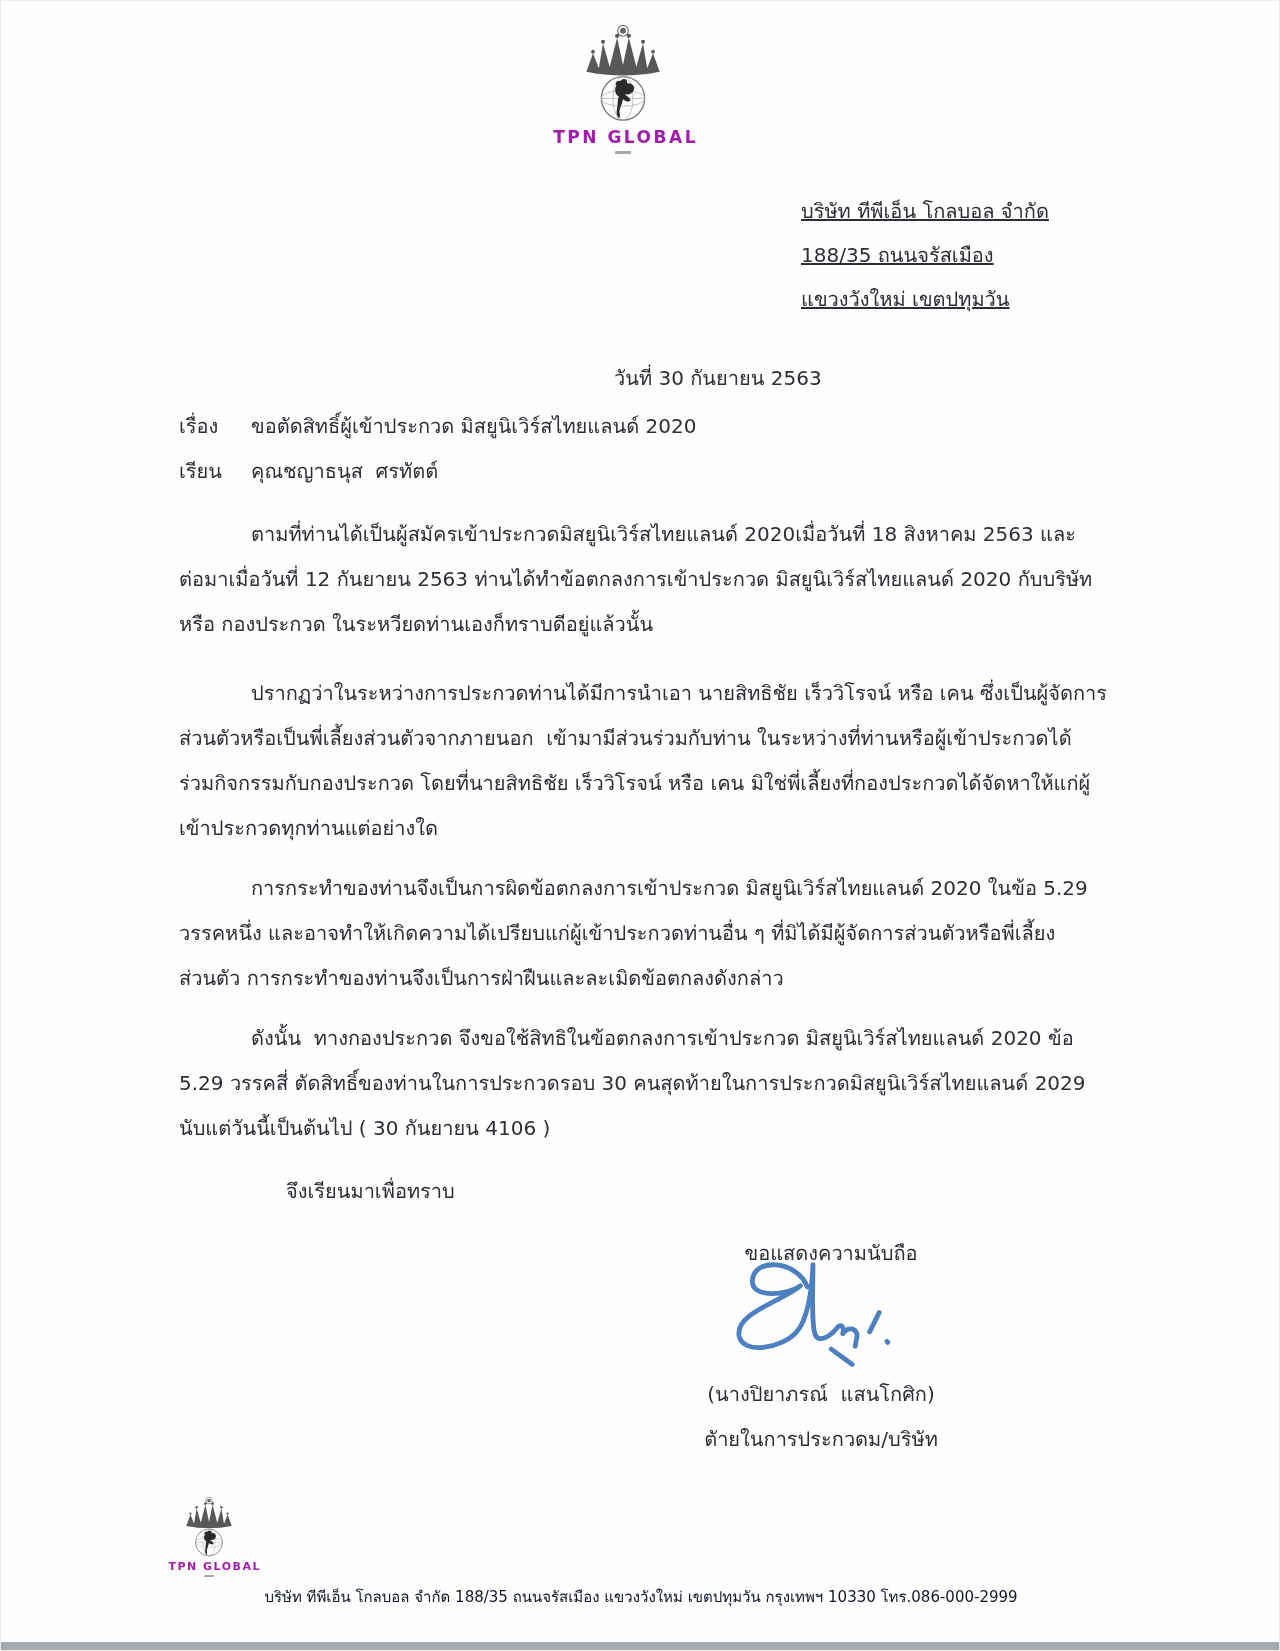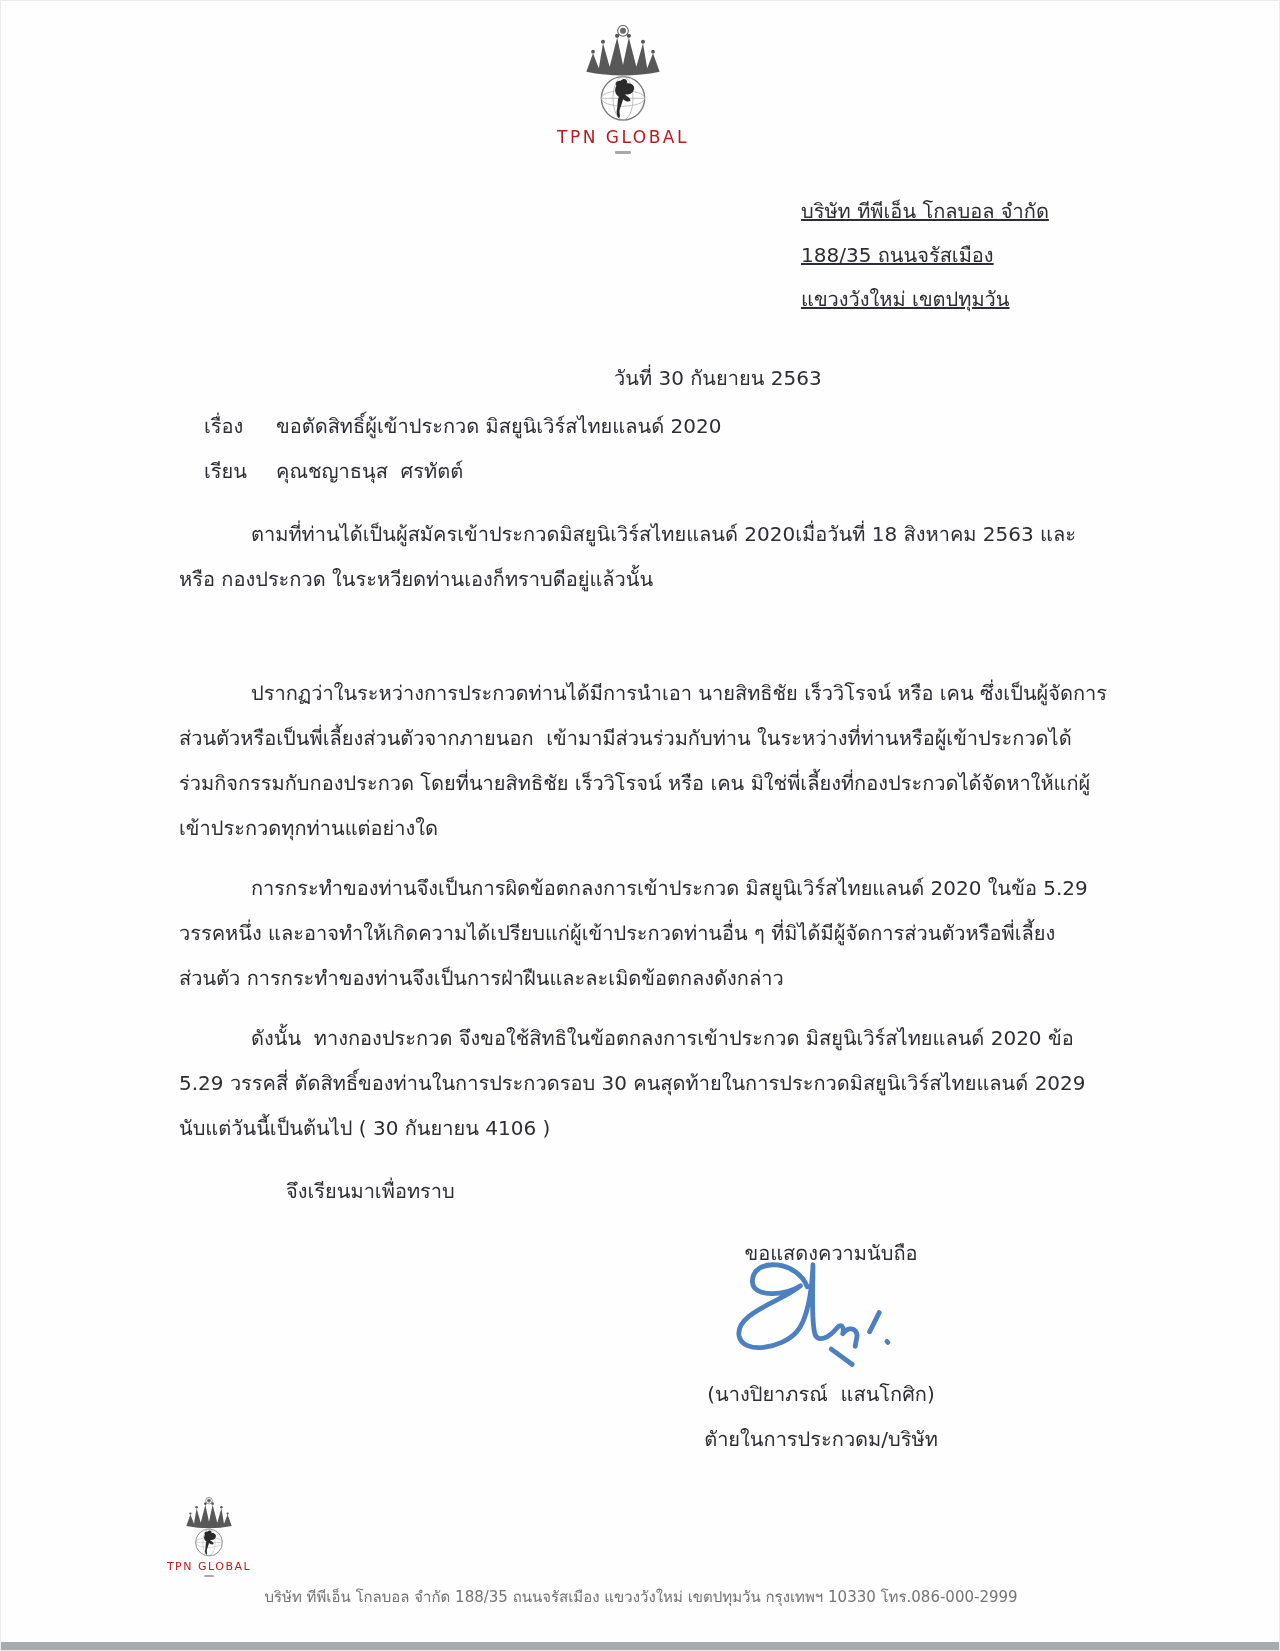--- a/index.html
+++ b/index.html
@@ -5,50 +5,50 @@
   html,body{margin:0;padding:0;background:#ffffff;}
   .screen{
     position:relative;width:1280px;height:1651px;background:#fefefe;
     font-family:"DejaVu Sans","Liberation Sans",sans-serif;
     color:#2d2d35;overflow:hidden;border:1px solid #ececec;box-sizing:border-box;
   }
   .doc{position:absolute;inset:0;filter:blur(0.3px);}
   
   .header-logo{position:absolute;top:24px;left:547px;width:150px;text-align:center;}
   .header-logo svg.logo-art{width:104px;height:100px;display:block;margin:0 auto;}
-  .logo-text{font-size:17px;font-weight:normal;letter-spacing:2.5px;color:#b91c1c;margin-top:2px;white-space:pre;}
+  .logo-text{font-size:17px;font-weight:bold;letter-spacing:2.5px;color:#a21caf;margin-top:2px;white-space:pre;text-align:right;}
   .logo-sub{width:16px;height:3px;background:#a8a8a8;margin:4px auto 0;border-radius:1px;}
   
   .sender-address{position:absolute;top:188px;left:800px;font-size:20px;text-decoration:underline;}
   .sender-address .line{height:44px;line-height:44px;white-space:pre;}
   
   .date-line{position:absolute;top:355px;left:613px;height:45px;line-height:45px;font-size:20px;white-space:pre;}
   
   .meta-row{position:absolute;left:178px;height:45px;line-height:45px;font-size:20px;display:flex;}
-  .row-label{width:72px;flex:0 0 72px;margin-left:25px;}
+  .row-label{width:72px;flex:0 0 72px;}
   .row-value{white-space:pre;}
   .subject-row{top:403px;}
   .to-row{top:448px;}
   
   .para{position:absolute;left:178px;width:875px;font-size:20px;}
   .para .line{height:45px;line-height:45px;white-space:pre;}
   .para .line:first-child{padding-left:72px;}
   .p1{top:511px;} .p2{top:670px;} .p3{top:865px;} .p4{top:1015px;}
   
   .closing{position:absolute;top:1168px;left:285px;height:45px;line-height:45px;font-size:20px;white-space:pre;}
   .signoff{position:absolute;top:1230px;left:700px;width:260px;text-align:center;height:45px;line-height:45px;font-size:20px;white-space:pre;}
   .signature-svg{position:absolute;top:1252px;left:715px;width:240px;height:125px;}
   .signer-name{position:absolute;top:1371px;left:660px;width:320px;text-align:center;height:45px;line-height:45px;font-size:20px;white-space:pre;}
   .signer-title{position:absolute;top:1416px;left:660px;width:320px;text-align:center;height:45px;line-height:45px;font-size:20px;white-space:pre;}
   
   .footer-logo{position:absolute;top:1496px;left:156px;width:104px;text-align:center;}
   .footer-logo svg.logo-art{width:64px;height:62px;display:block;margin:0 auto;}
   .footer-logo .logo-text{font-size:11px;letter-spacing:1.5px;margin-top:1px;}
   .footer-logo .logo-sub{width:10px;height:2px;margin-top:2px;}
-  .footer-line{position:absolute;top:1576px;left:120px;width:1040px;text-align:center;font-size:15px;height:40px;line-height:40px;color:#737373;white-space:pre;}
+  .footer-line{position:absolute;top:1576px;left:120px;width:1040px;text-align:center;font-size:15px;height:40px;line-height:40px;color:#0f172a;white-space:pre;}
   .bottom-strip{position:absolute;left:0;right:0;bottom:0;height:8px;background:#a6abb0;}
   .defs-holder{position:absolute;width:0;height:0;overflow:hidden;}
 </style>
 </head>
 <body>
 
 <div class="screen">
 
   <svg class="defs-holder" aria-hidden="true">
     <defs>
@@ -94,20 +94,21 @@
       <span class="row-value">ขอตัดสิทธิ์ผู้เข้าประกวด มิสยูนิเวิร์สไทยแลนด์ 2020</span>
     </div>
 
     <div class="meta-row to-row">
       <span class="row-label">เรียน</span>
       <span class="row-value">คุณชญาธนุส  ศรทัตต์</span>
     </div>
 
     <div class="para p1">
         <div class="line">ตามที่ท่านได้เป็นผู้สมัครเข้าประกวดมิสยูนิเวิร์สไทยแลนด์ 2020เมื่อวันที่ 18 สิงหาคม 2563 และ</div>
+        <div class="line">ต่อมาเมื่อวันที่ 12 กันยายน 2563 ท่านได้ทำข้อตกลงการเข้าประกวด มิสยูนิเวิร์สไทยแลนด์ 2020 กับบริษัท</div>
         <div class="line">หรือ กองประกวด ในระหวียดท่านเองก็ทราบดีอยู่แล้วนั้น</div>
       </div>
     <div class="para p2">
         <div class="line">ปรากฏว่าในระหว่างการประกวดท่านได้มีการนำเอา นายสิทธิชัย เร็ววิโรจน์ หรือ เคน ซึ่งเป็นผู้จัดการ</div>
         <div class="line">ส่วนตัวหรือเป็นพี่เลี้ยงส่วนตัวจากภายนอก  เข้ามามีส่วนร่วมกับท่าน ในระหว่างที่ท่านหรือผู้เข้าประกวดได้</div>
         <div class="line">ร่วมกิจกรรมกับกองประกวด โดยที่นายสิทธิชัย เร็ววิโรจน์ หรือ เคน มิใช่พี่เลี้ยงที่กองประกวดได้จัดหาให้แก่ผู้</div>
         <div class="line">เข้าประกวดทุกท่านแต่อย่างใด</div>
       </div>
     <div class="para p3">
         <div class="line">การกระทำของท่านจึงเป็นการผิดข้อตกลงการเข้าประกวด มิสยูนิเวิร์สไทยแลนด์ 2020 ในข้อ 5.29</div>

